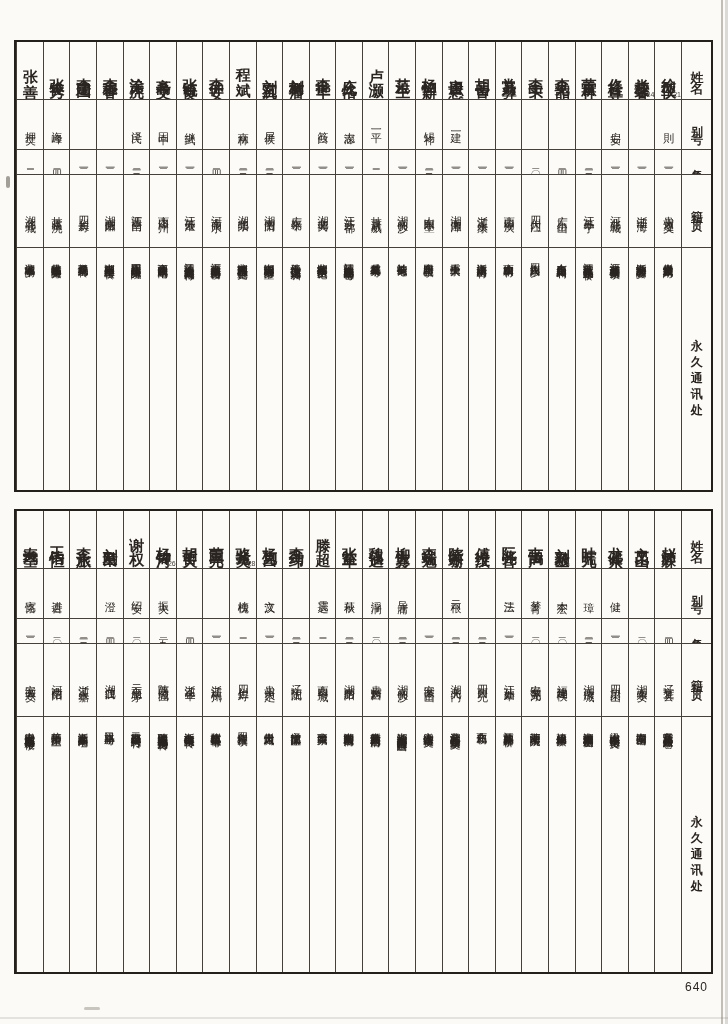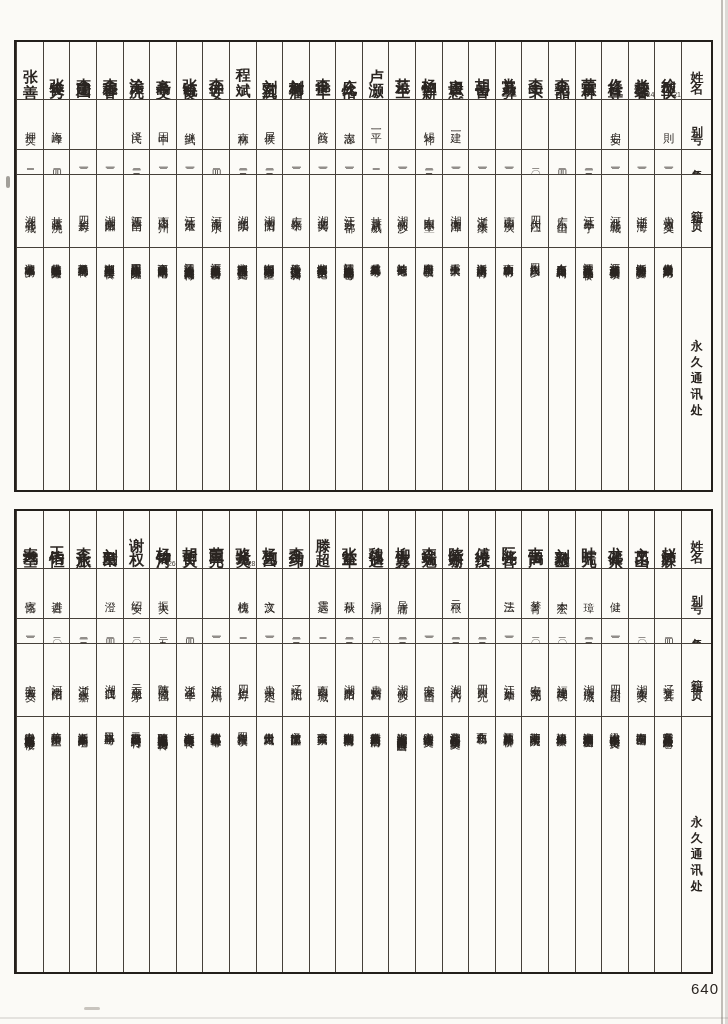--- a/index.html
+++ b/index.html
@@ -48,22 +48,22 @@
   }
 
   .header-col .cell{font-weight:bold;}
   .header-col .name-cell{font-size:13px;letter-spacing:10px;}
   .header-col .alias-cell{font-size:12px;letter-spacing:9px;}
   .header-col .age-cell{font-size:10px;letter-spacing:1px;}
   .header-col .origin-cell{font-size:12px;letter-spacing:10px;}
   .header-col .addr-cell{font-size:12px;letter-spacing:16px;justify-content:center;padding:0;}
 
   .page-number{
-    position:absolute;right:9px;top:980px;
-    font-size:15px;letter-spacing:1px;
+    position:absolute;right:20px;top:980px;
+    font-size:12px;letter-spacing:1px;
   }
 
   
   .scan-edge-right{position:absolute;top:0;right:5px;width:2px;height:100%;background:rgba(100,92,84,.38);}
   .scan-edge-far{position:absolute;top:0;right:0;width:3px;height:100%;background:rgba(60,55,50,.16);}
   .scan-edge-bottom{position:absolute;left:0;bottom:5px;width:100%;height:2px;background:rgba(100,92,84,.15);}
   .scan-speck-1{position:absolute;left:6px;top:176px;width:4px;height:12px;background:#4a443c;opacity:.5;border-radius:2px;}
   .scan-speck-2{position:absolute;left:84px;top:1007px;width:16px;height:3px;background:#8a837a;opacity:.45;border-radius:2px;}
 </style>
 </head>

